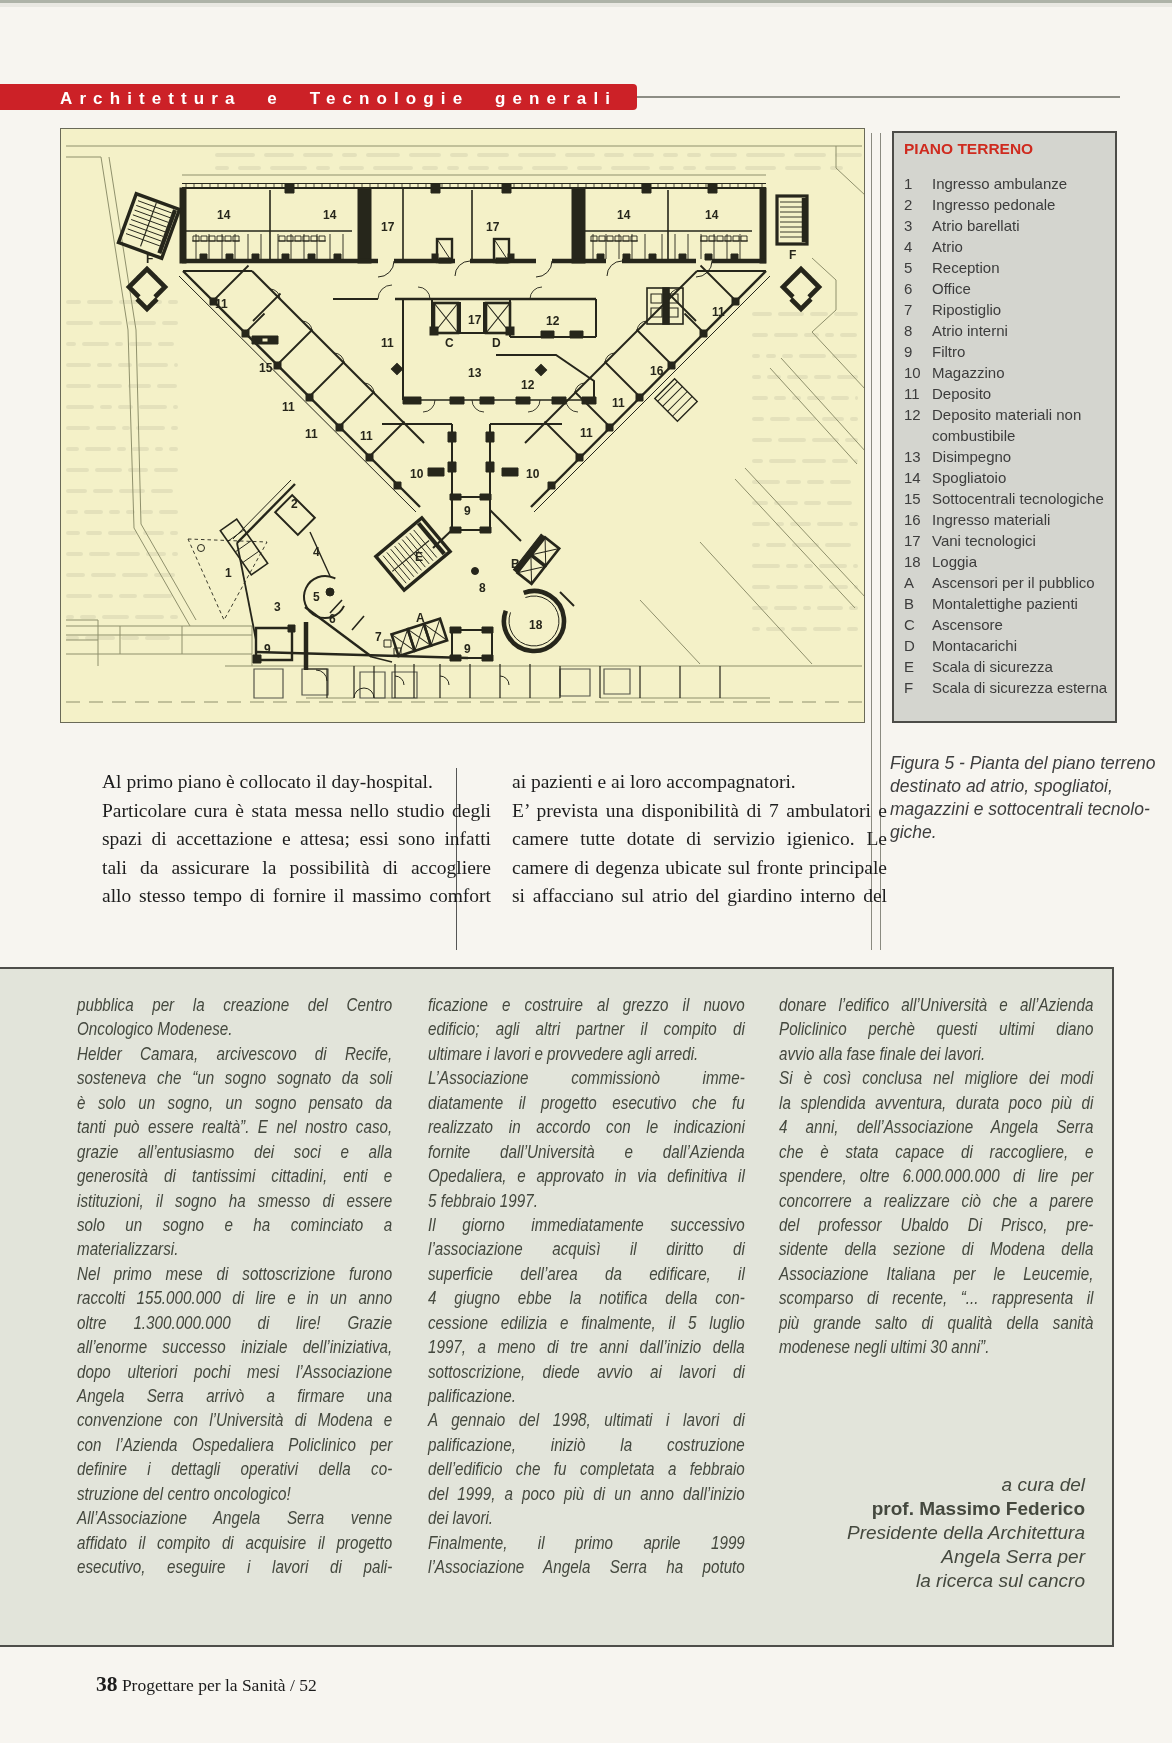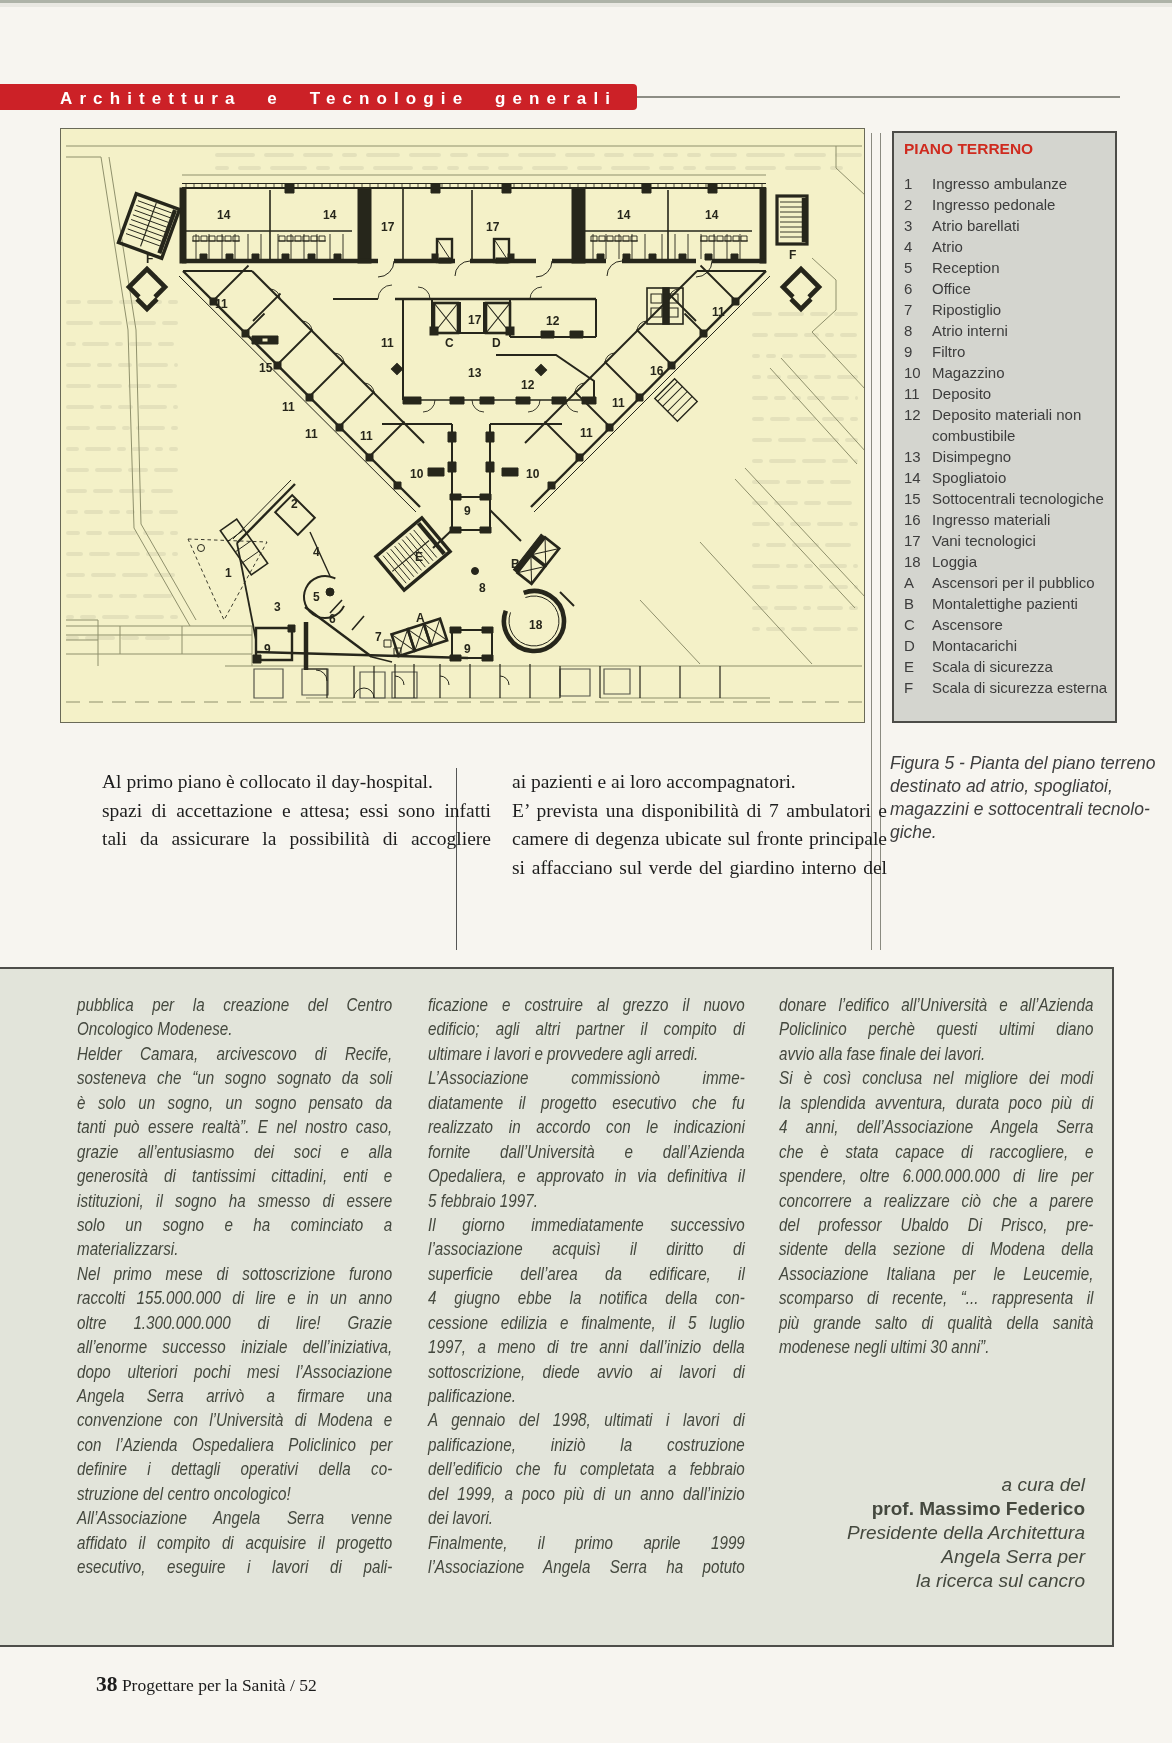--- a/index.html
+++ b/index.html
@@ -597,29 +597,32 @@
 <div style="white-space:nowrap;">Figura 5 - Pianta del piano terreno</div>
 <div style="white-space:nowrap;">destinato ad atrio, spogliatoi,</div>
 <div style="white-space:nowrap;">magazzini e sottocentrali tecnolo-</div>
 <div style="white-space:nowrap;">giche.</div>
 </div>
 
 <div class="abs" style="left:456px;top:768px;width:1px;height:182px;background:#555;"></div>
 
 <div id="colL" class="abs ser" style="left:60px;top:768px;width:389px;font-size:19.5px;line-height:28.6px;color:#1d1d1d;">
     <div style="white-space:nowrap;height:28.6px;overflow:visible;">Al primo piano è collocato il day-hospital.</div>
+    <div style="text-align:justify;text-align-last:justify;white-space:normal;height:28.6px;overflow:visible;">Particolare cura è stata messa nello studio degli</div>
     <div style="text-align:justify;text-align-last:justify;white-space:normal;height:28.6px;overflow:visible;">spazi di accettazione e attesa; essi sono infatti</div>
     <div style="text-align:justify;text-align-last:justify;white-space:normal;height:28.6px;overflow:visible;">tali da assicurare la possibilità di accogliere</div>
+    <div style="text-align:justify;text-align-last:justify;white-space:normal;height:28.6px;overflow:visible;">allo stesso tempo di fornire il massimo comfort</div>
   </div>
 
 <div id="colR" class="abs ser" style="left:470px;top:768px;width:375px;font-size:19.5px;line-height:28.6px;color:#1d1d1d;">
     <div style="white-space:nowrap;height:28.6px;overflow:visible;">ai pazienti e ai loro accompagnatori.</div>
     <div style="text-align:justify;text-align-last:justify;white-space:normal;height:28.6px;overflow:visible;">E’ prevista una disponibilità di 7 ambulatori e</div>
+    <div style="text-align:justify;text-align-last:justify;white-space:normal;height:28.6px;overflow:visible;">camere tutte dotate di servizio igienico. Le</div>
     <div style="text-align:justify;text-align-last:justify;white-space:normal;height:28.6px;overflow:visible;">camere di degenza ubicate sul fronte principale</div>
-    <div style="text-align:justify;text-align-last:justify;white-space:normal;height:28.6px;overflow:visible;">si affacciano sul verde del giardino interno del</div>
+    <div style="text-align:justify;text-align-last:justify;white-space:normal;height:28.6px;overflow:visible;">si affacciano sul atrio del giardino interno del</div>
   </div>
 
 <div class="abs" style="left:0;top:967px;width:1114px;height:680px;background:#e2e4da;border-top:2px solid #4e4e4a;border-bottom:2px solid #4e4e4a;border-right:2px solid #4e4e4a;box-sizing:border-box;"></div>
 
 <div id="g1" class="abs ital" style="left:77px;top:993px;width:394px;font-size:19px;line-height:24.45px;color:#44483e;transform:scaleX(0.8);transform-origin:0 0;">
     <div style="text-align:justify;text-align-last:justify;white-space:normal;height:24.45px;overflow:visible;">pubblica per la creazione del Centro</div>
     <div style="white-space:nowrap;height:24.45px;overflow:visible;">Oncologico Modenese.</div>
     <div style="text-align:justify;text-align-last:justify;white-space:normal;height:24.45px;overflow:visible;">Helder Camara, arcivescovo di Recife,</div>
     <div style="text-align:justify;text-align-last:justify;white-space:normal;height:24.45px;overflow:visible;">sosteneva che “un sogno sognato da soli</div>
     <div style="text-align:justify;text-align-last:justify;white-space:normal;height:24.45px;overflow:visible;">è solo un sogno, un sogno pensato da</div>

